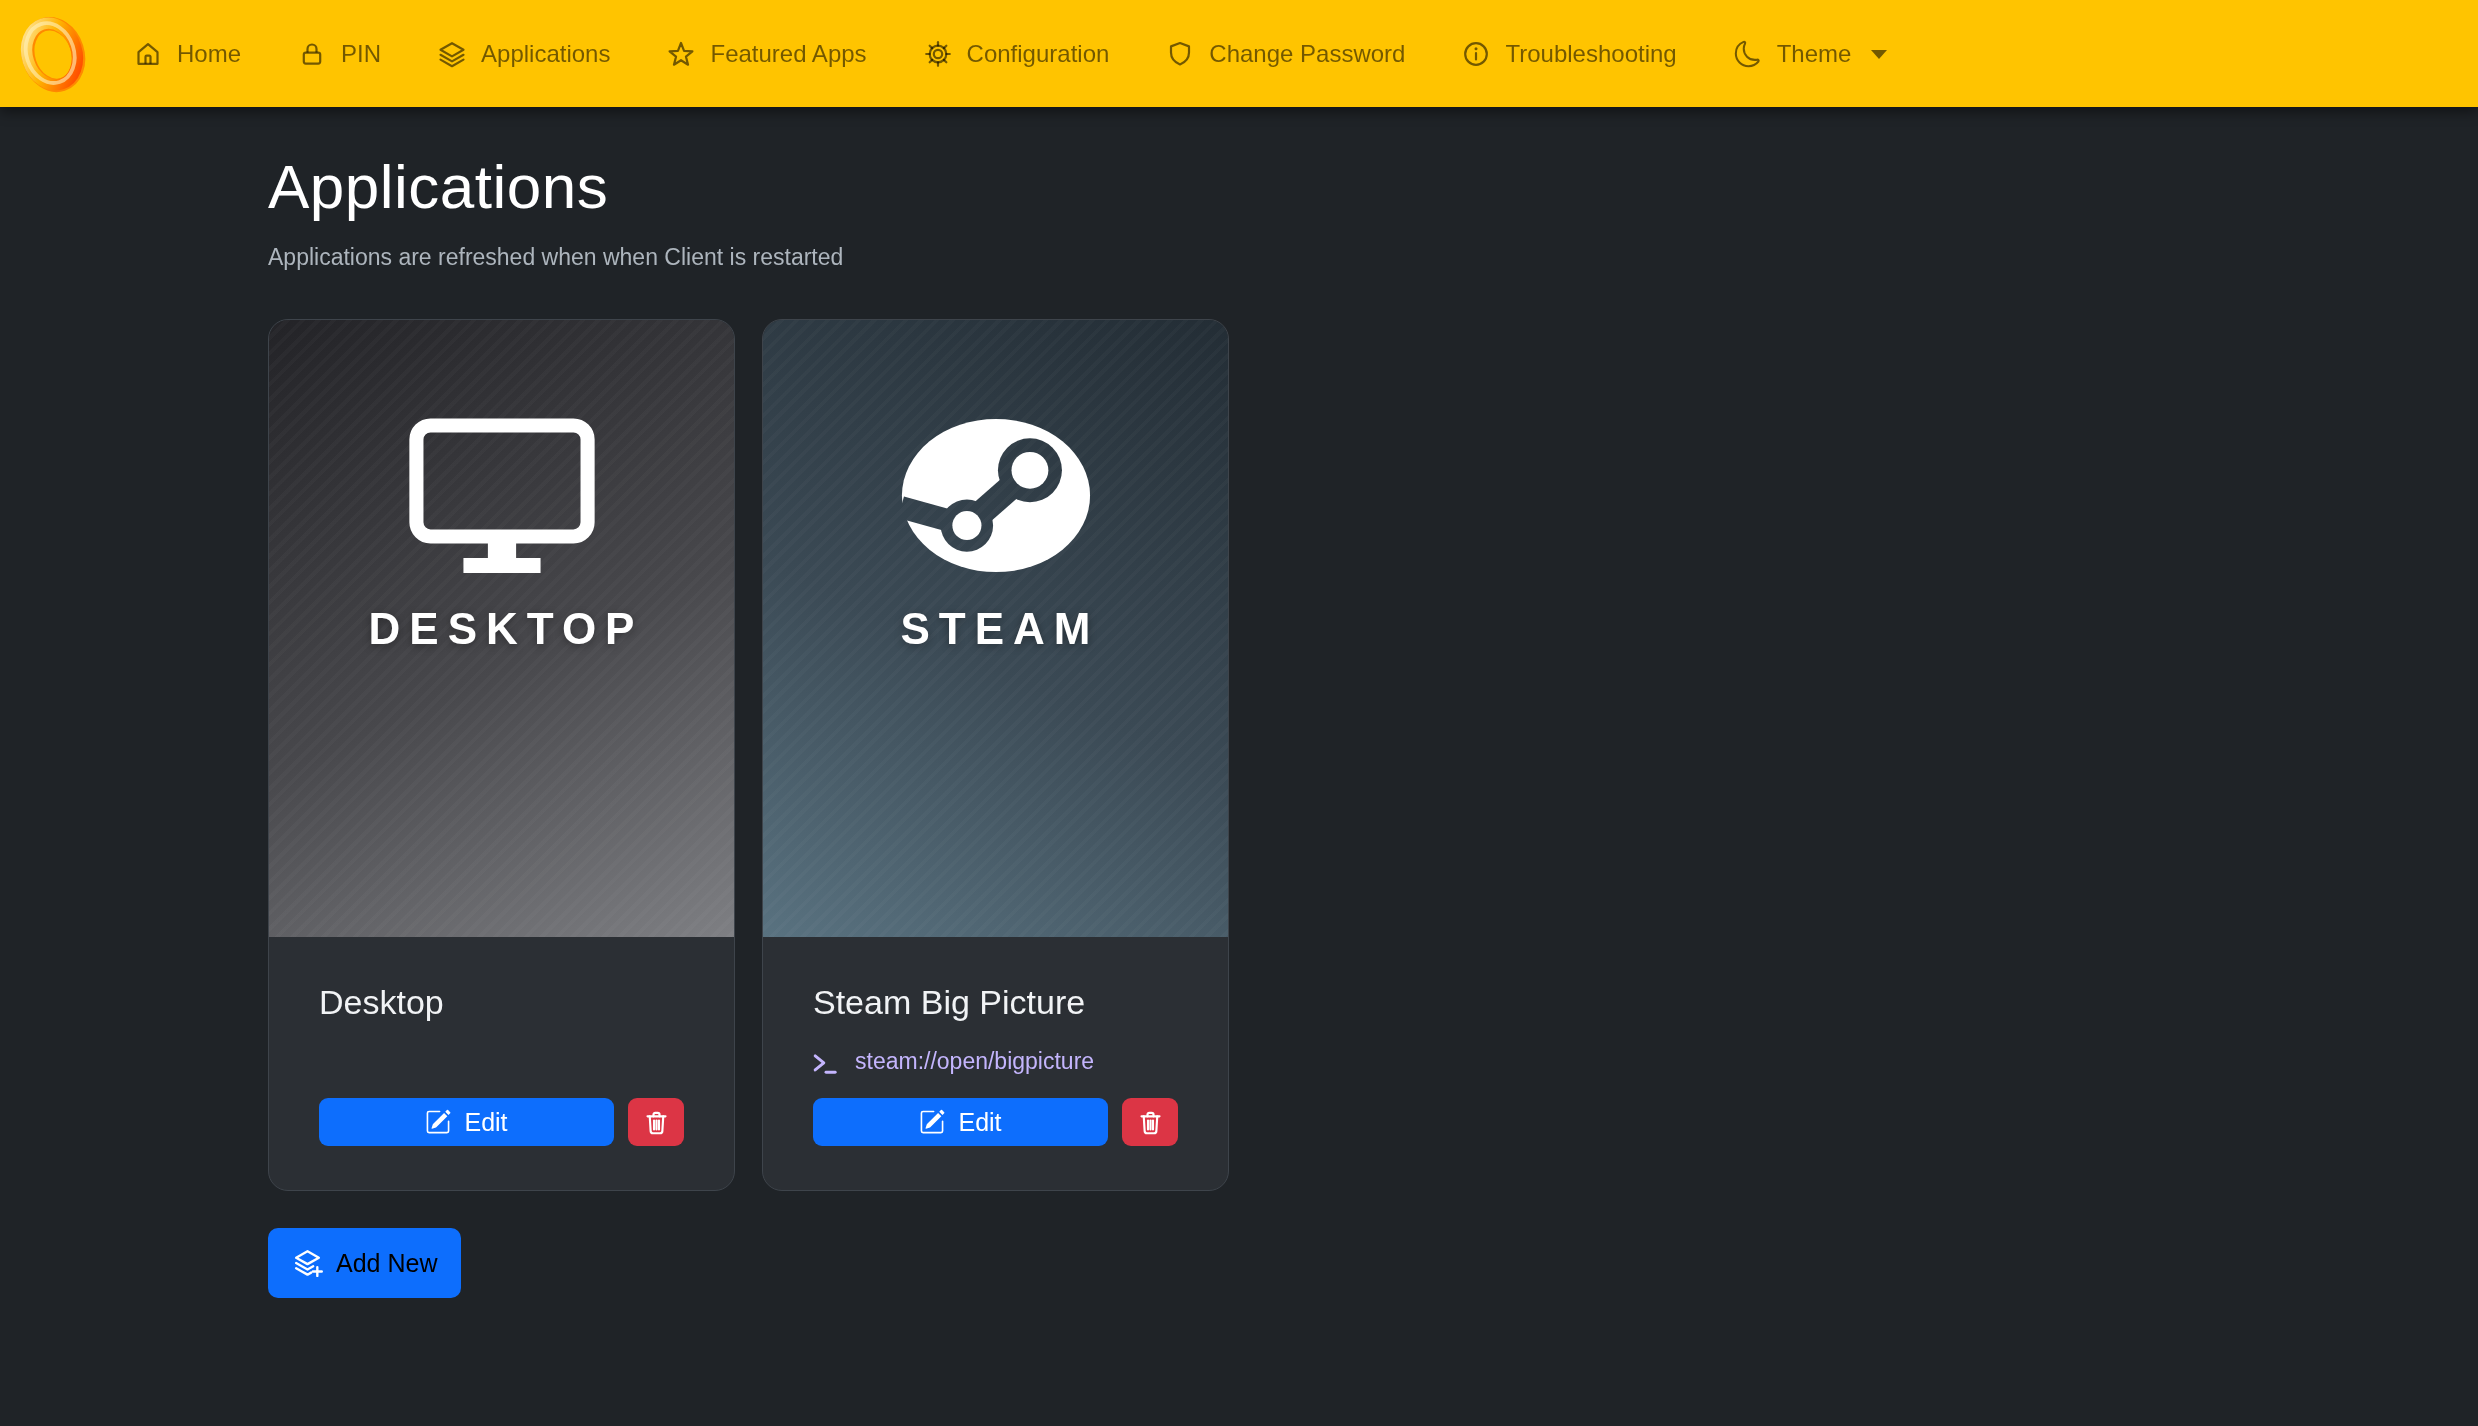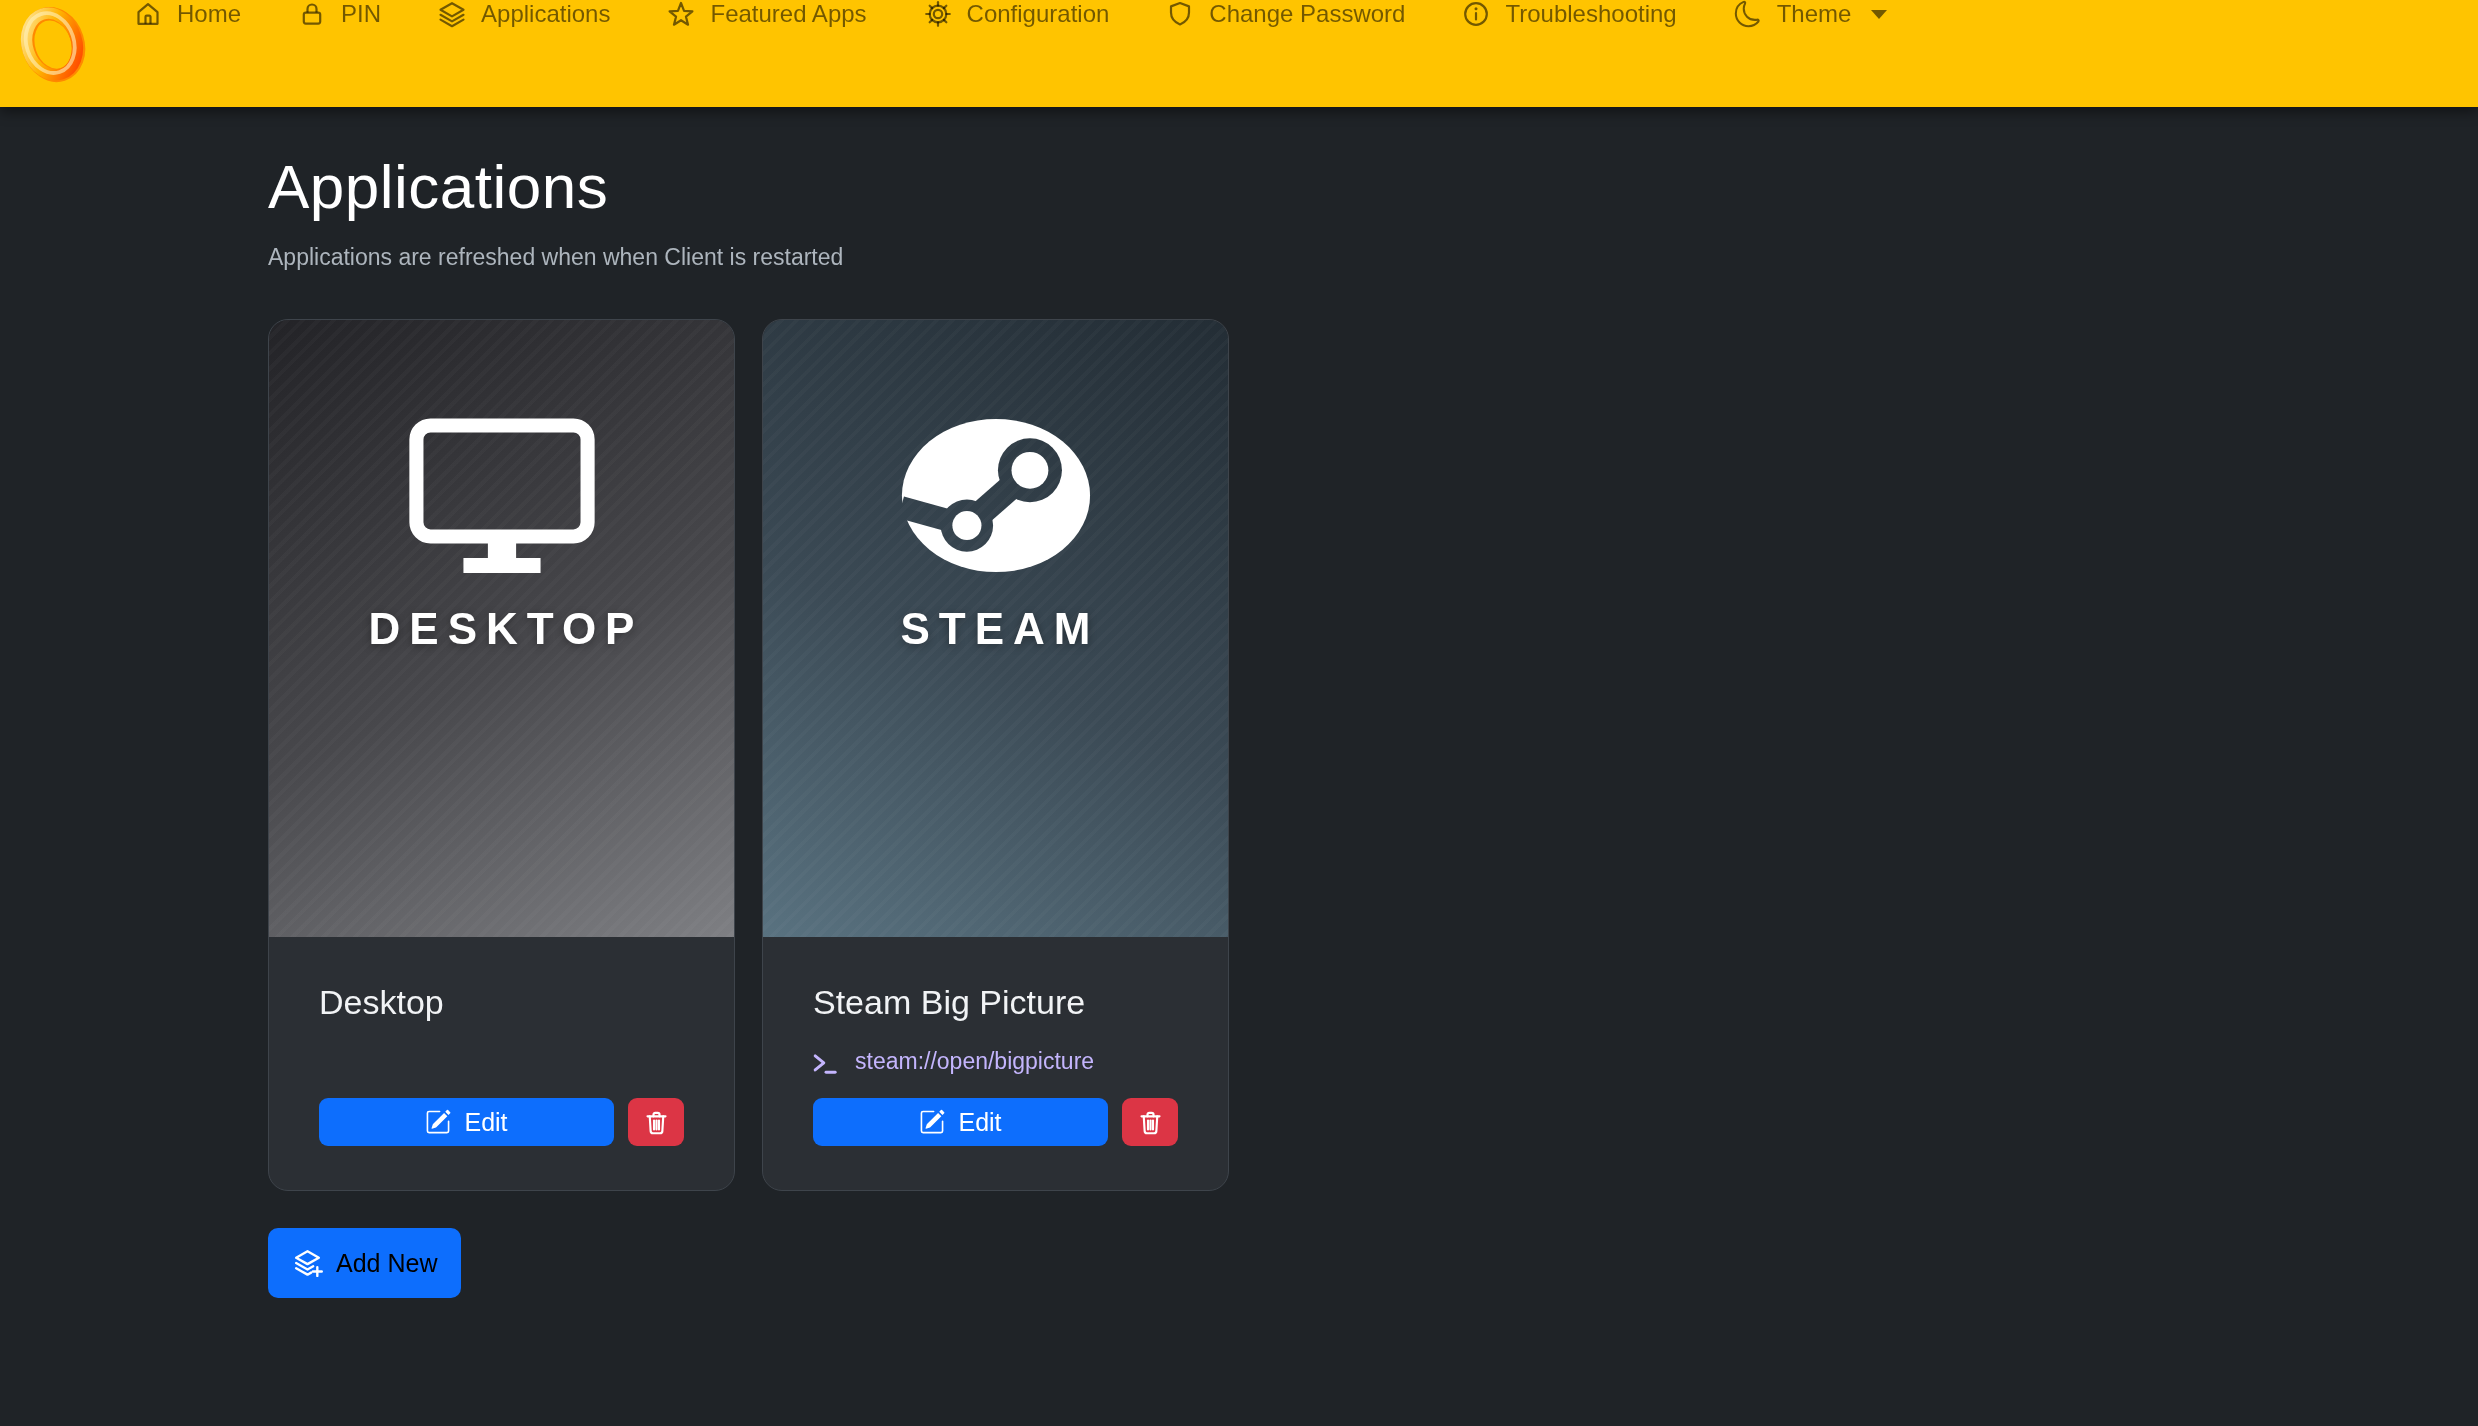--- a/index.html
+++ b/index.html
@@ -8,21 +8,21 @@
     background: #1f2327;
     font-family: "Liberation Sans", sans-serif;
     overflow: hidden;
     color: #fff;
   }
   
   .navbar {
     height: 107px;
     background: #ffc400;
     display: flex;
-    align-items: flex-start;
+    align-items: center;
     padding: 0 30px 0 14px;
     box-shadow: 0 5px 12px rgba(0,0,0,0.45);
     position: relative;
     z-index: 5;
   }
   .brand { display: flex; align-items: center; margin-right: 44px; cursor: pointer; }
   .nav-items { display: flex; align-items: center; gap: 57px; }
   .nav-link {
     display: flex; align-items: center; gap: 15px;
     color: rgba(0,0,0,0.55);

